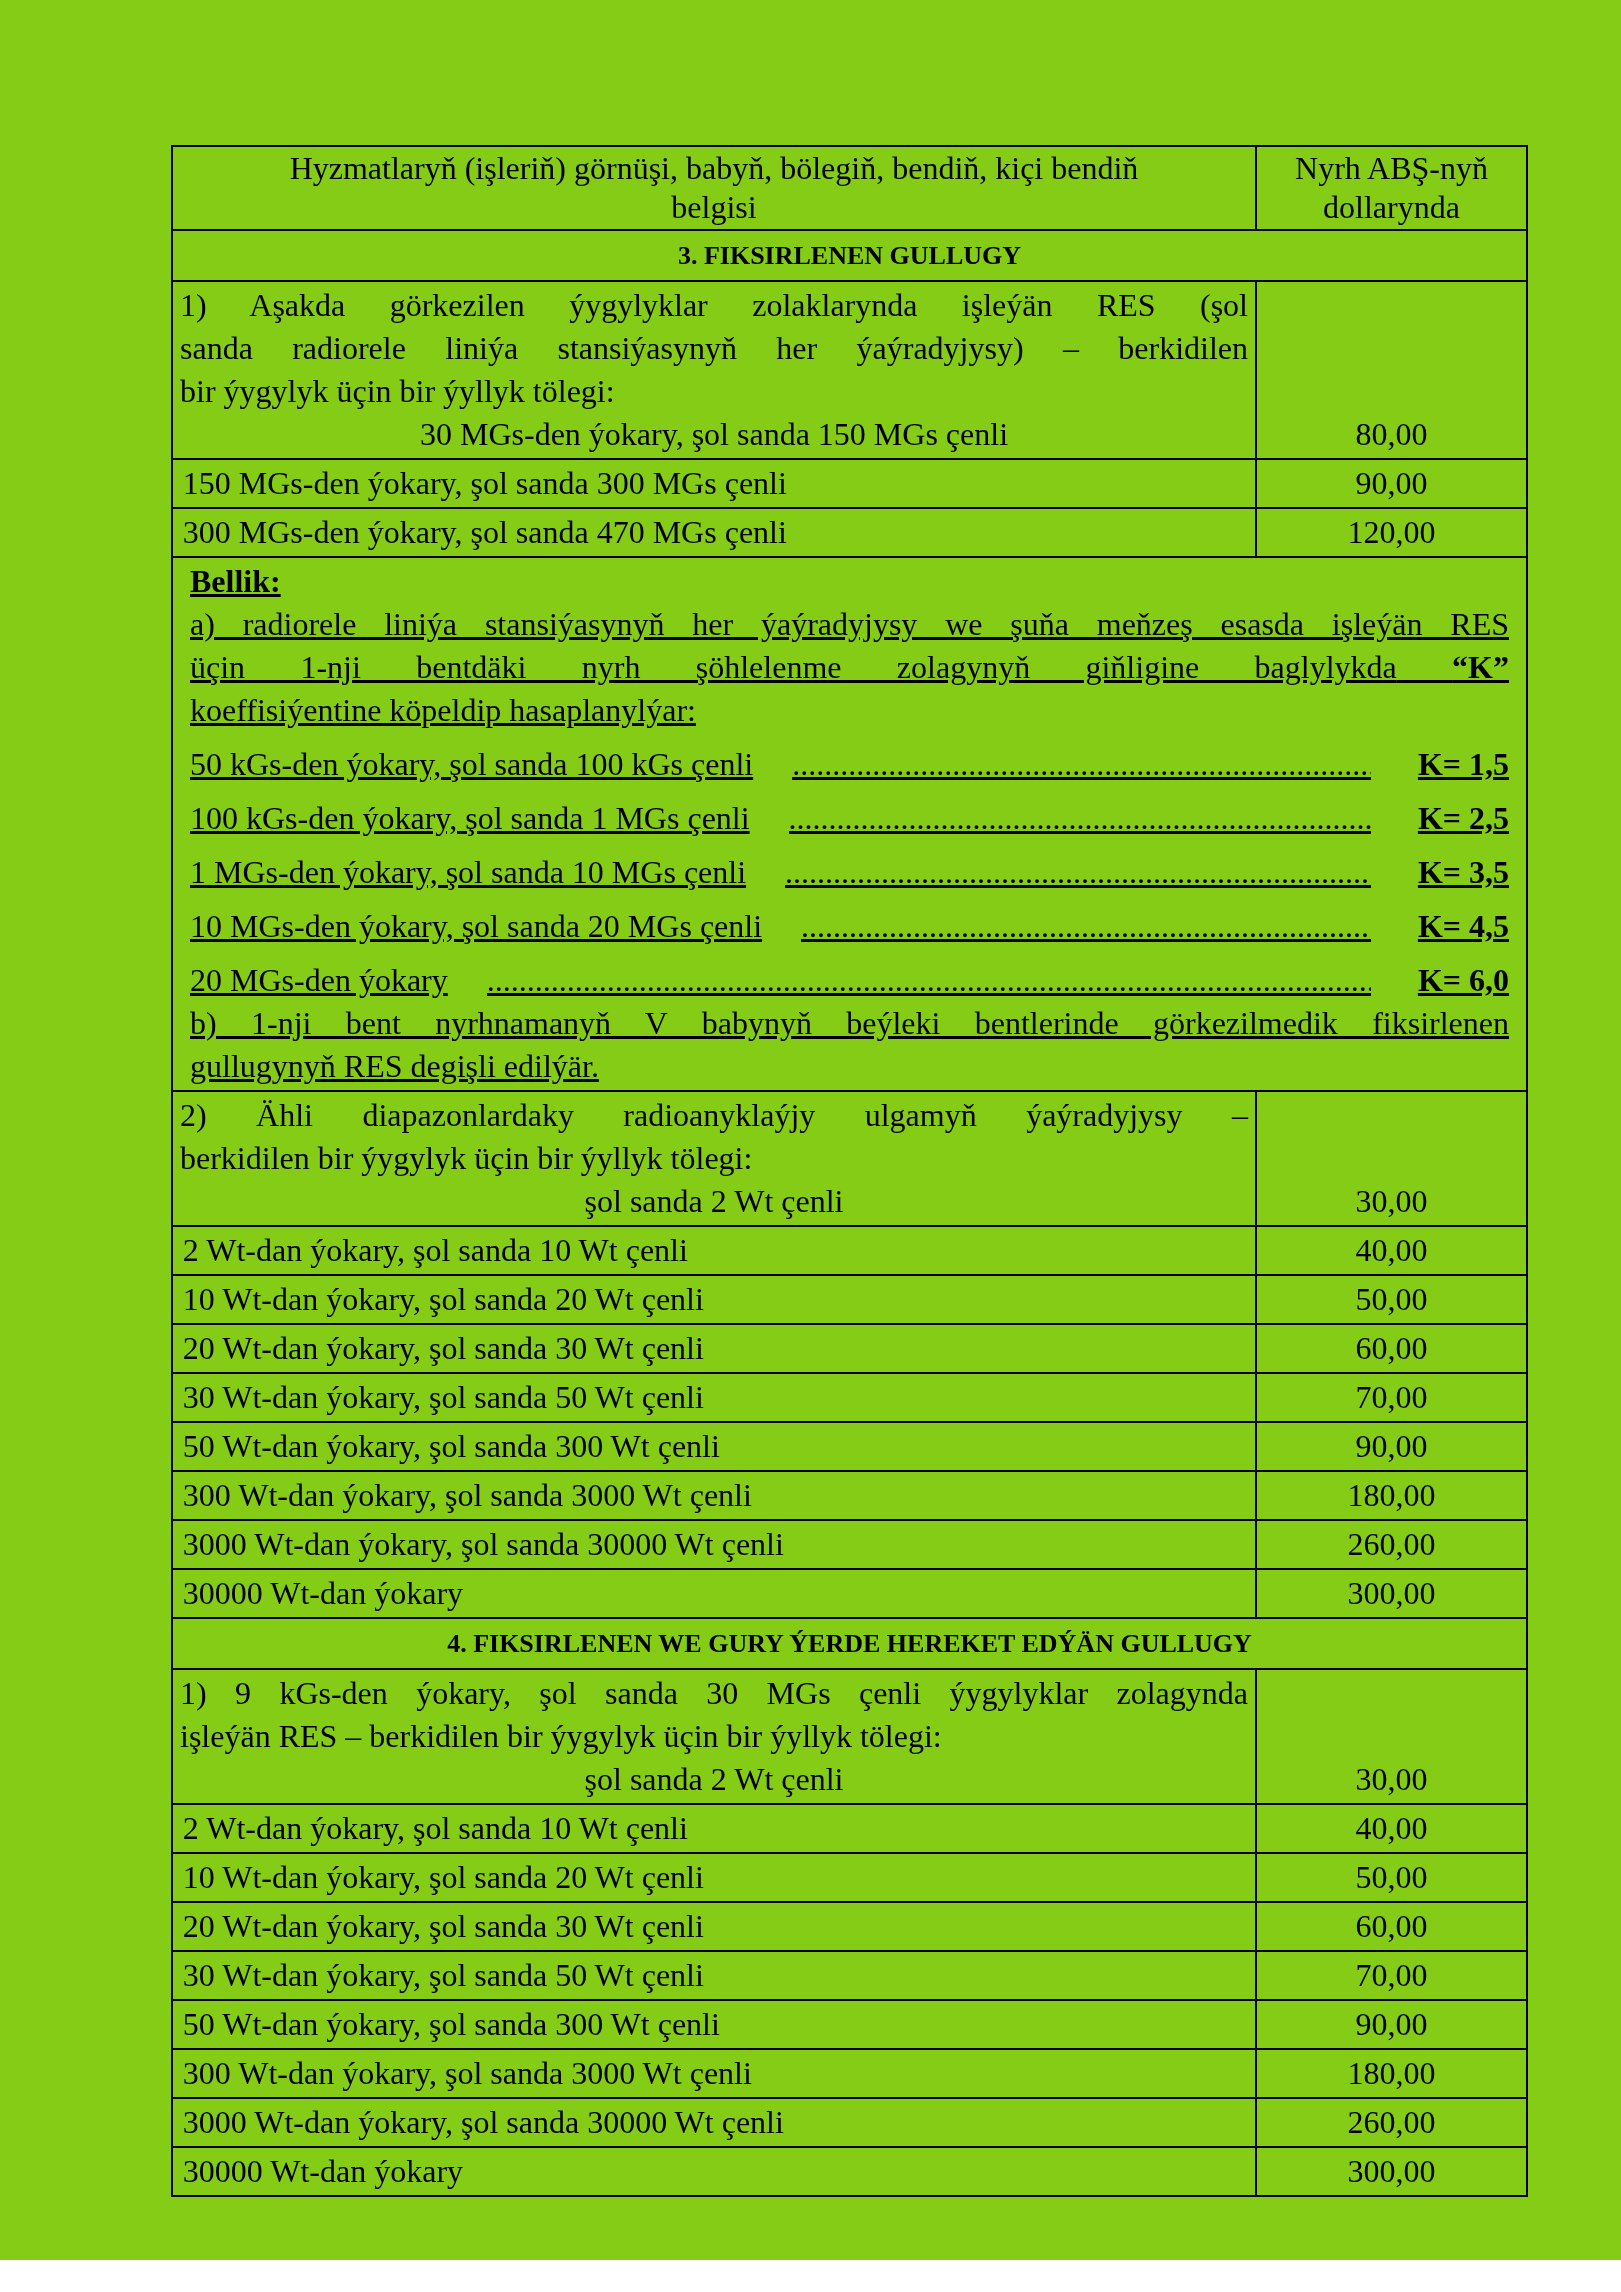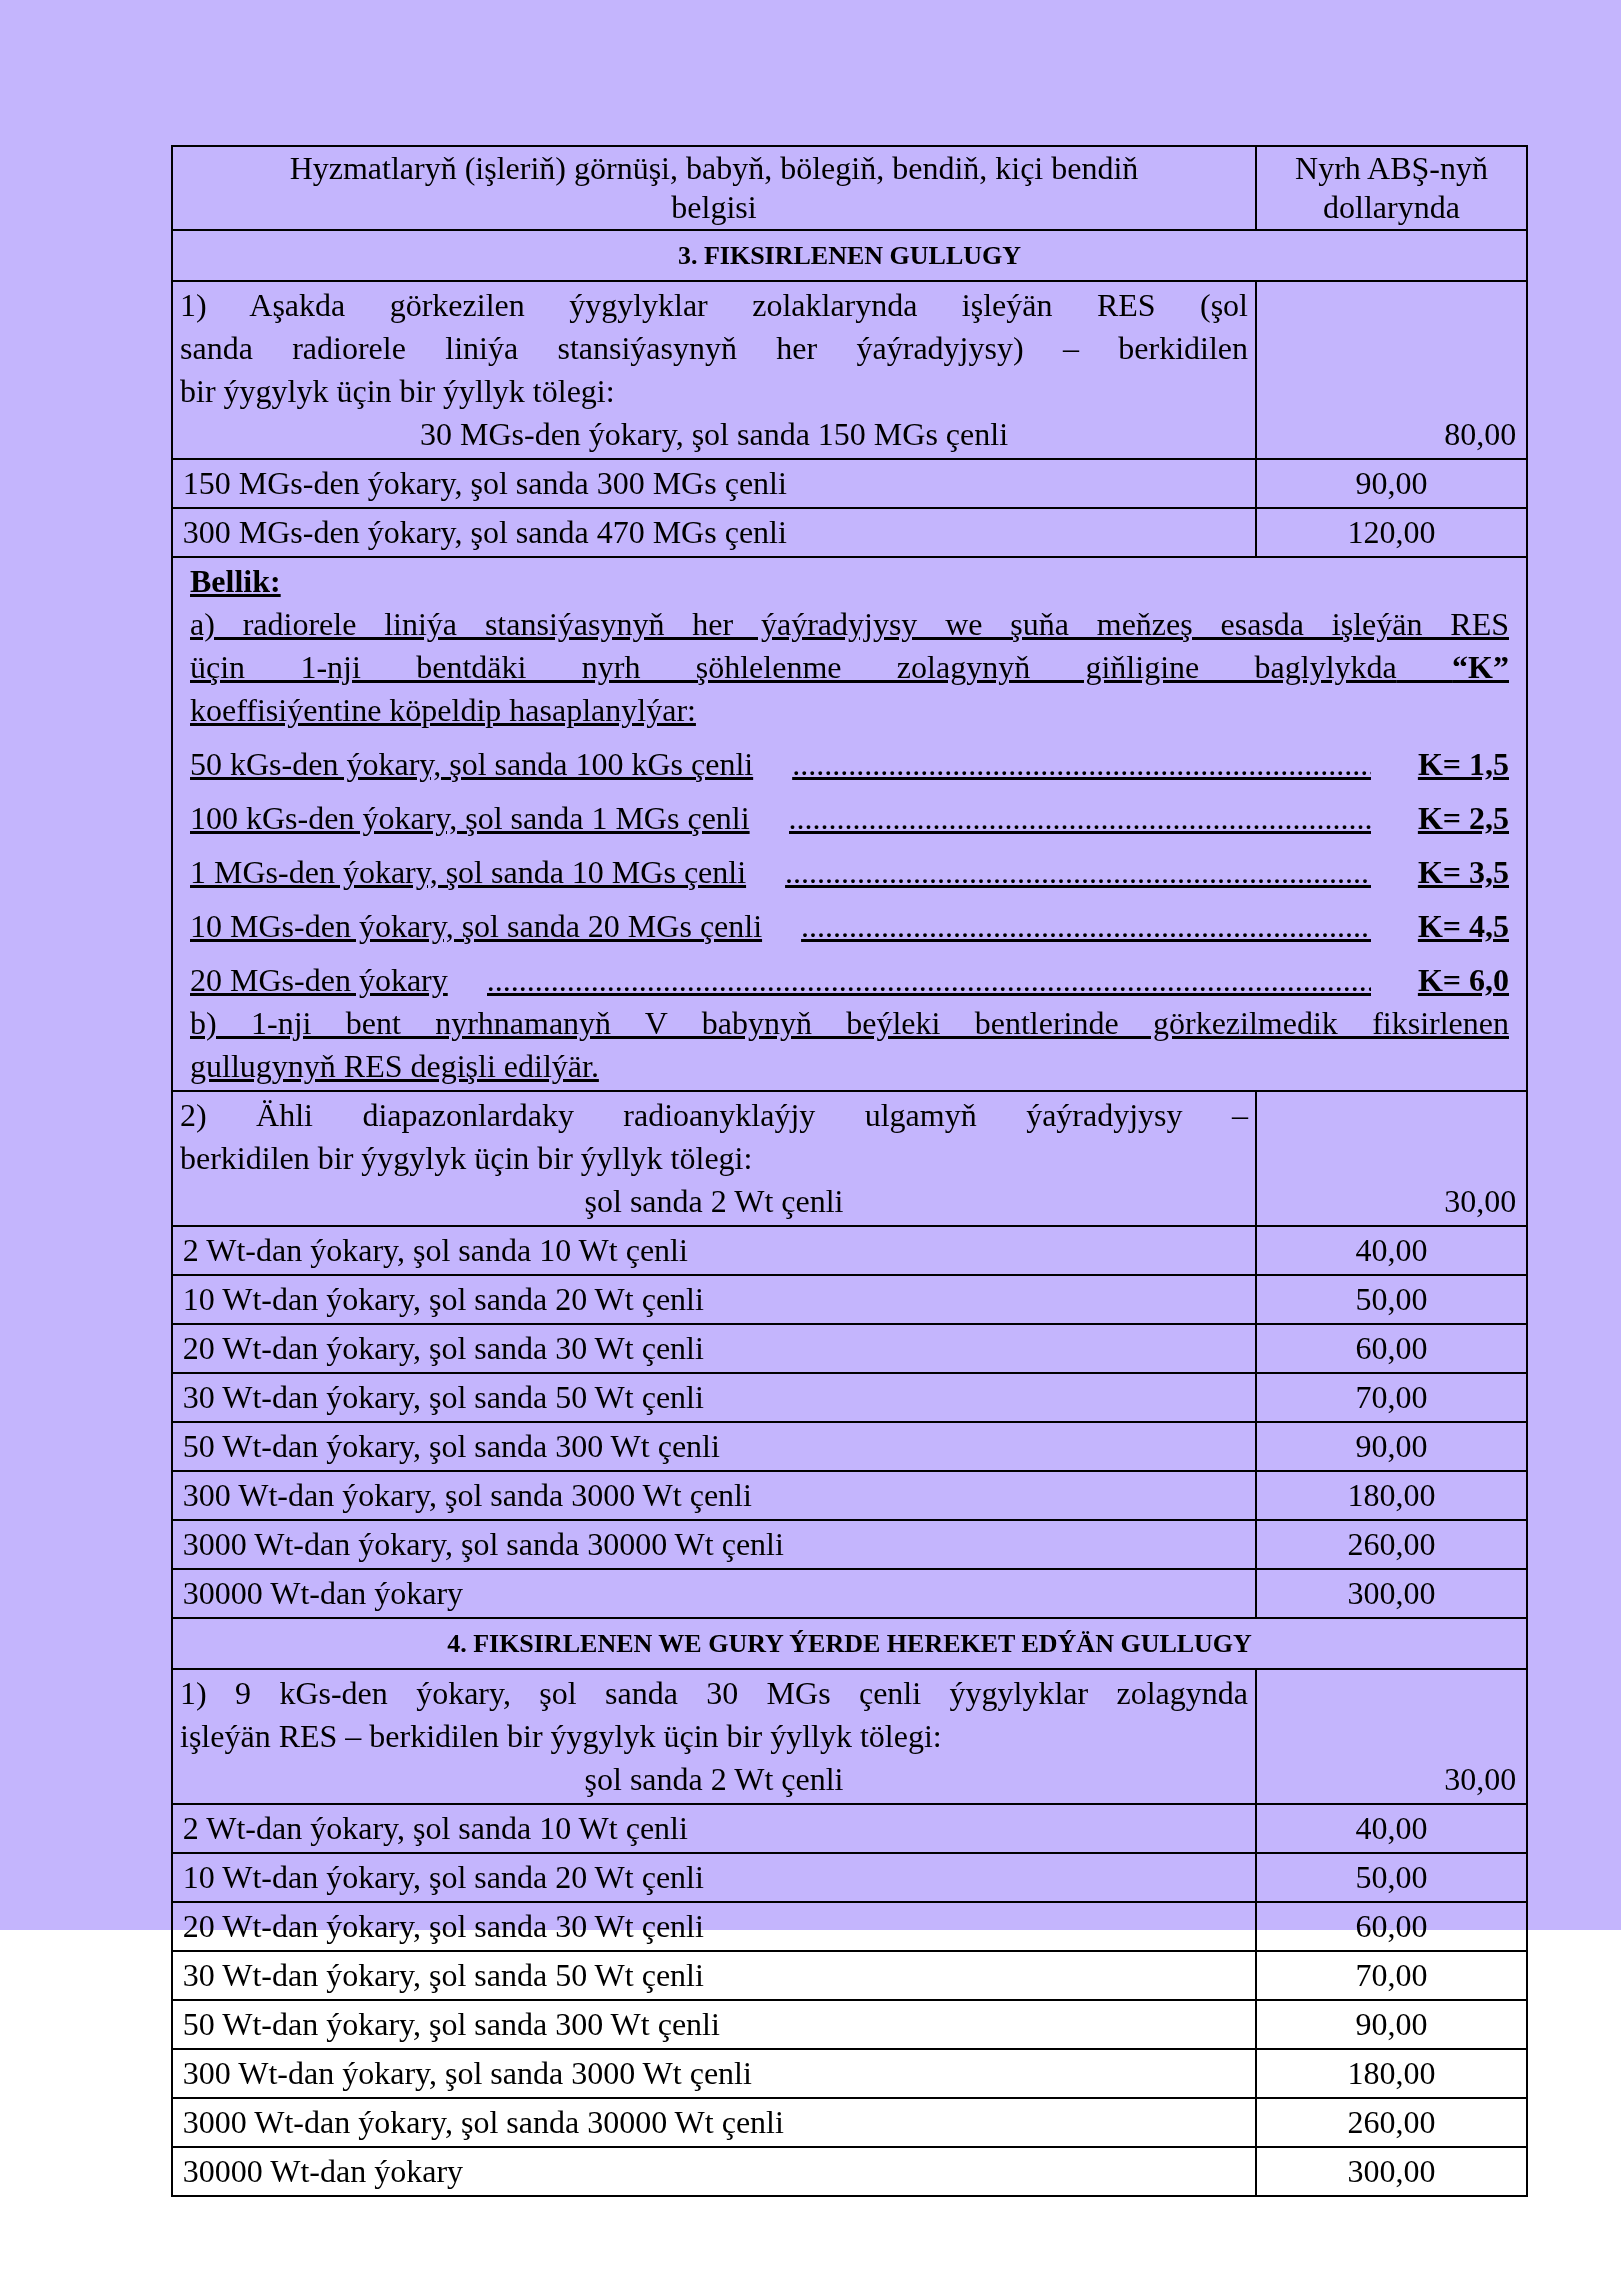--- a/index.html
+++ b/index.html
@@ -2,21 +2,21 @@
 <html><head>
 <meta charset="utf-8">
 <style>
   html,body { margin:0; padding:0; }
   body {
     width:1621px; height:2293px;
     background:#ffffff;
     font-family:"Liberation Serif", serif;
     color:#000;
   }
-  .sheet { position:relative; width:1621px; height:1930px; background:#c4b5fd; }
+  .sheet { position:relative; width:1621px; height:2260px; background:#84cc16; }
 
   table.tariff {
     position:absolute; left:171px; top:145px;
     width:1355px;
     border-collapse:collapse;
     table-layout:fixed;
     font-size:32px;
     border:2.9px solid #000;
   }
   col.c1 { width:1084px; }
@@ -36,21 +36,21 @@
     text-align:center; font-weight:bold;
     line-height:47px; height:49px; font-size:26px;
   }
 
   
   tr.simple td.lbl { line-height:43px; height:47px; text-align:left; }
   td.val { text-align:center; line-height:43px; }
 
   
   tr.combined td.desc { padding:2px 7px; }
-  tr.combined td.val { vertical-align:bottom; padding-bottom:2px;text-align:right; }
+  tr.combined td.val { vertical-align:bottom; padding-bottom:2px; }
   .para-line { text-align:justify; text-align-last:justify; line-height:43px; }
   .para-end  { text-align:left; line-height:43px; }
   .tariff-line { text-align:center; line-height:43px; }
 
   
   td.note { padding:2px 17px; line-height:43px;text-decoration:underline; }
   .note-title { font-weight:bold; text-align:left; }
   .k-row { display:flex; align-items:baseline;gap:39px; }
   .k-label { white-space:nowrap; }
   .k-dots { flex:1 1 auto; overflow:hidden; white-space:nowrap; }

